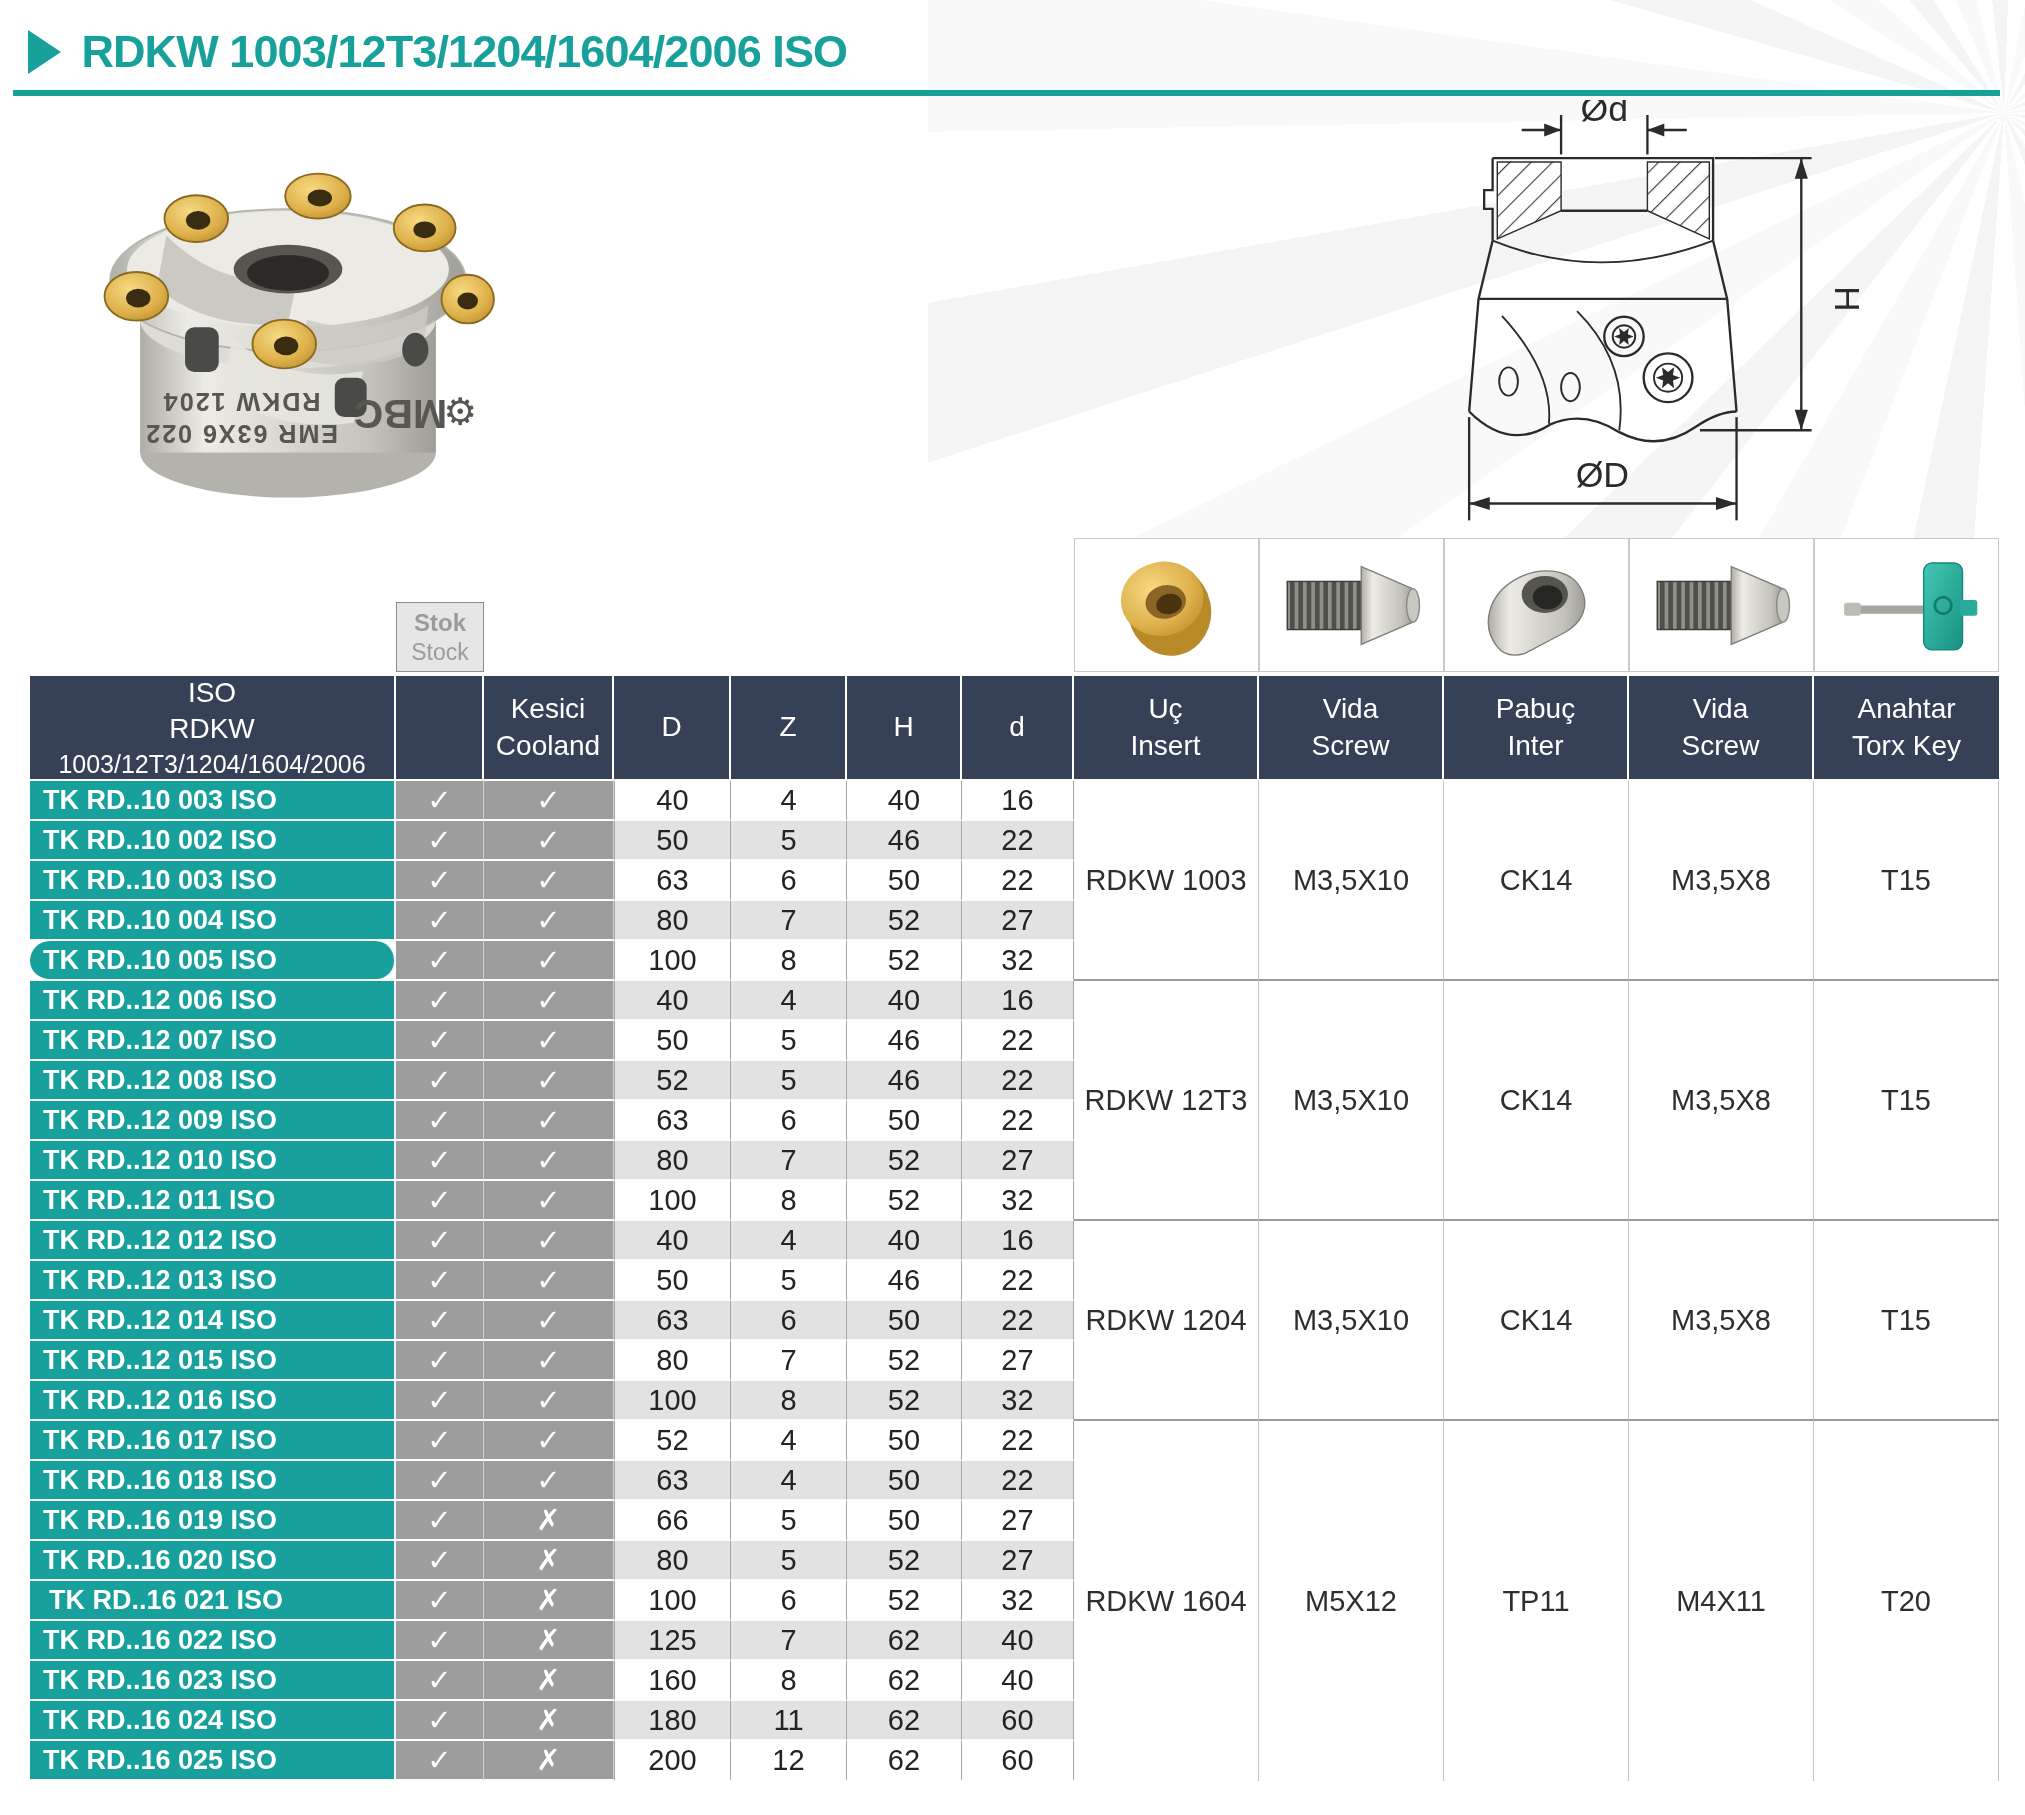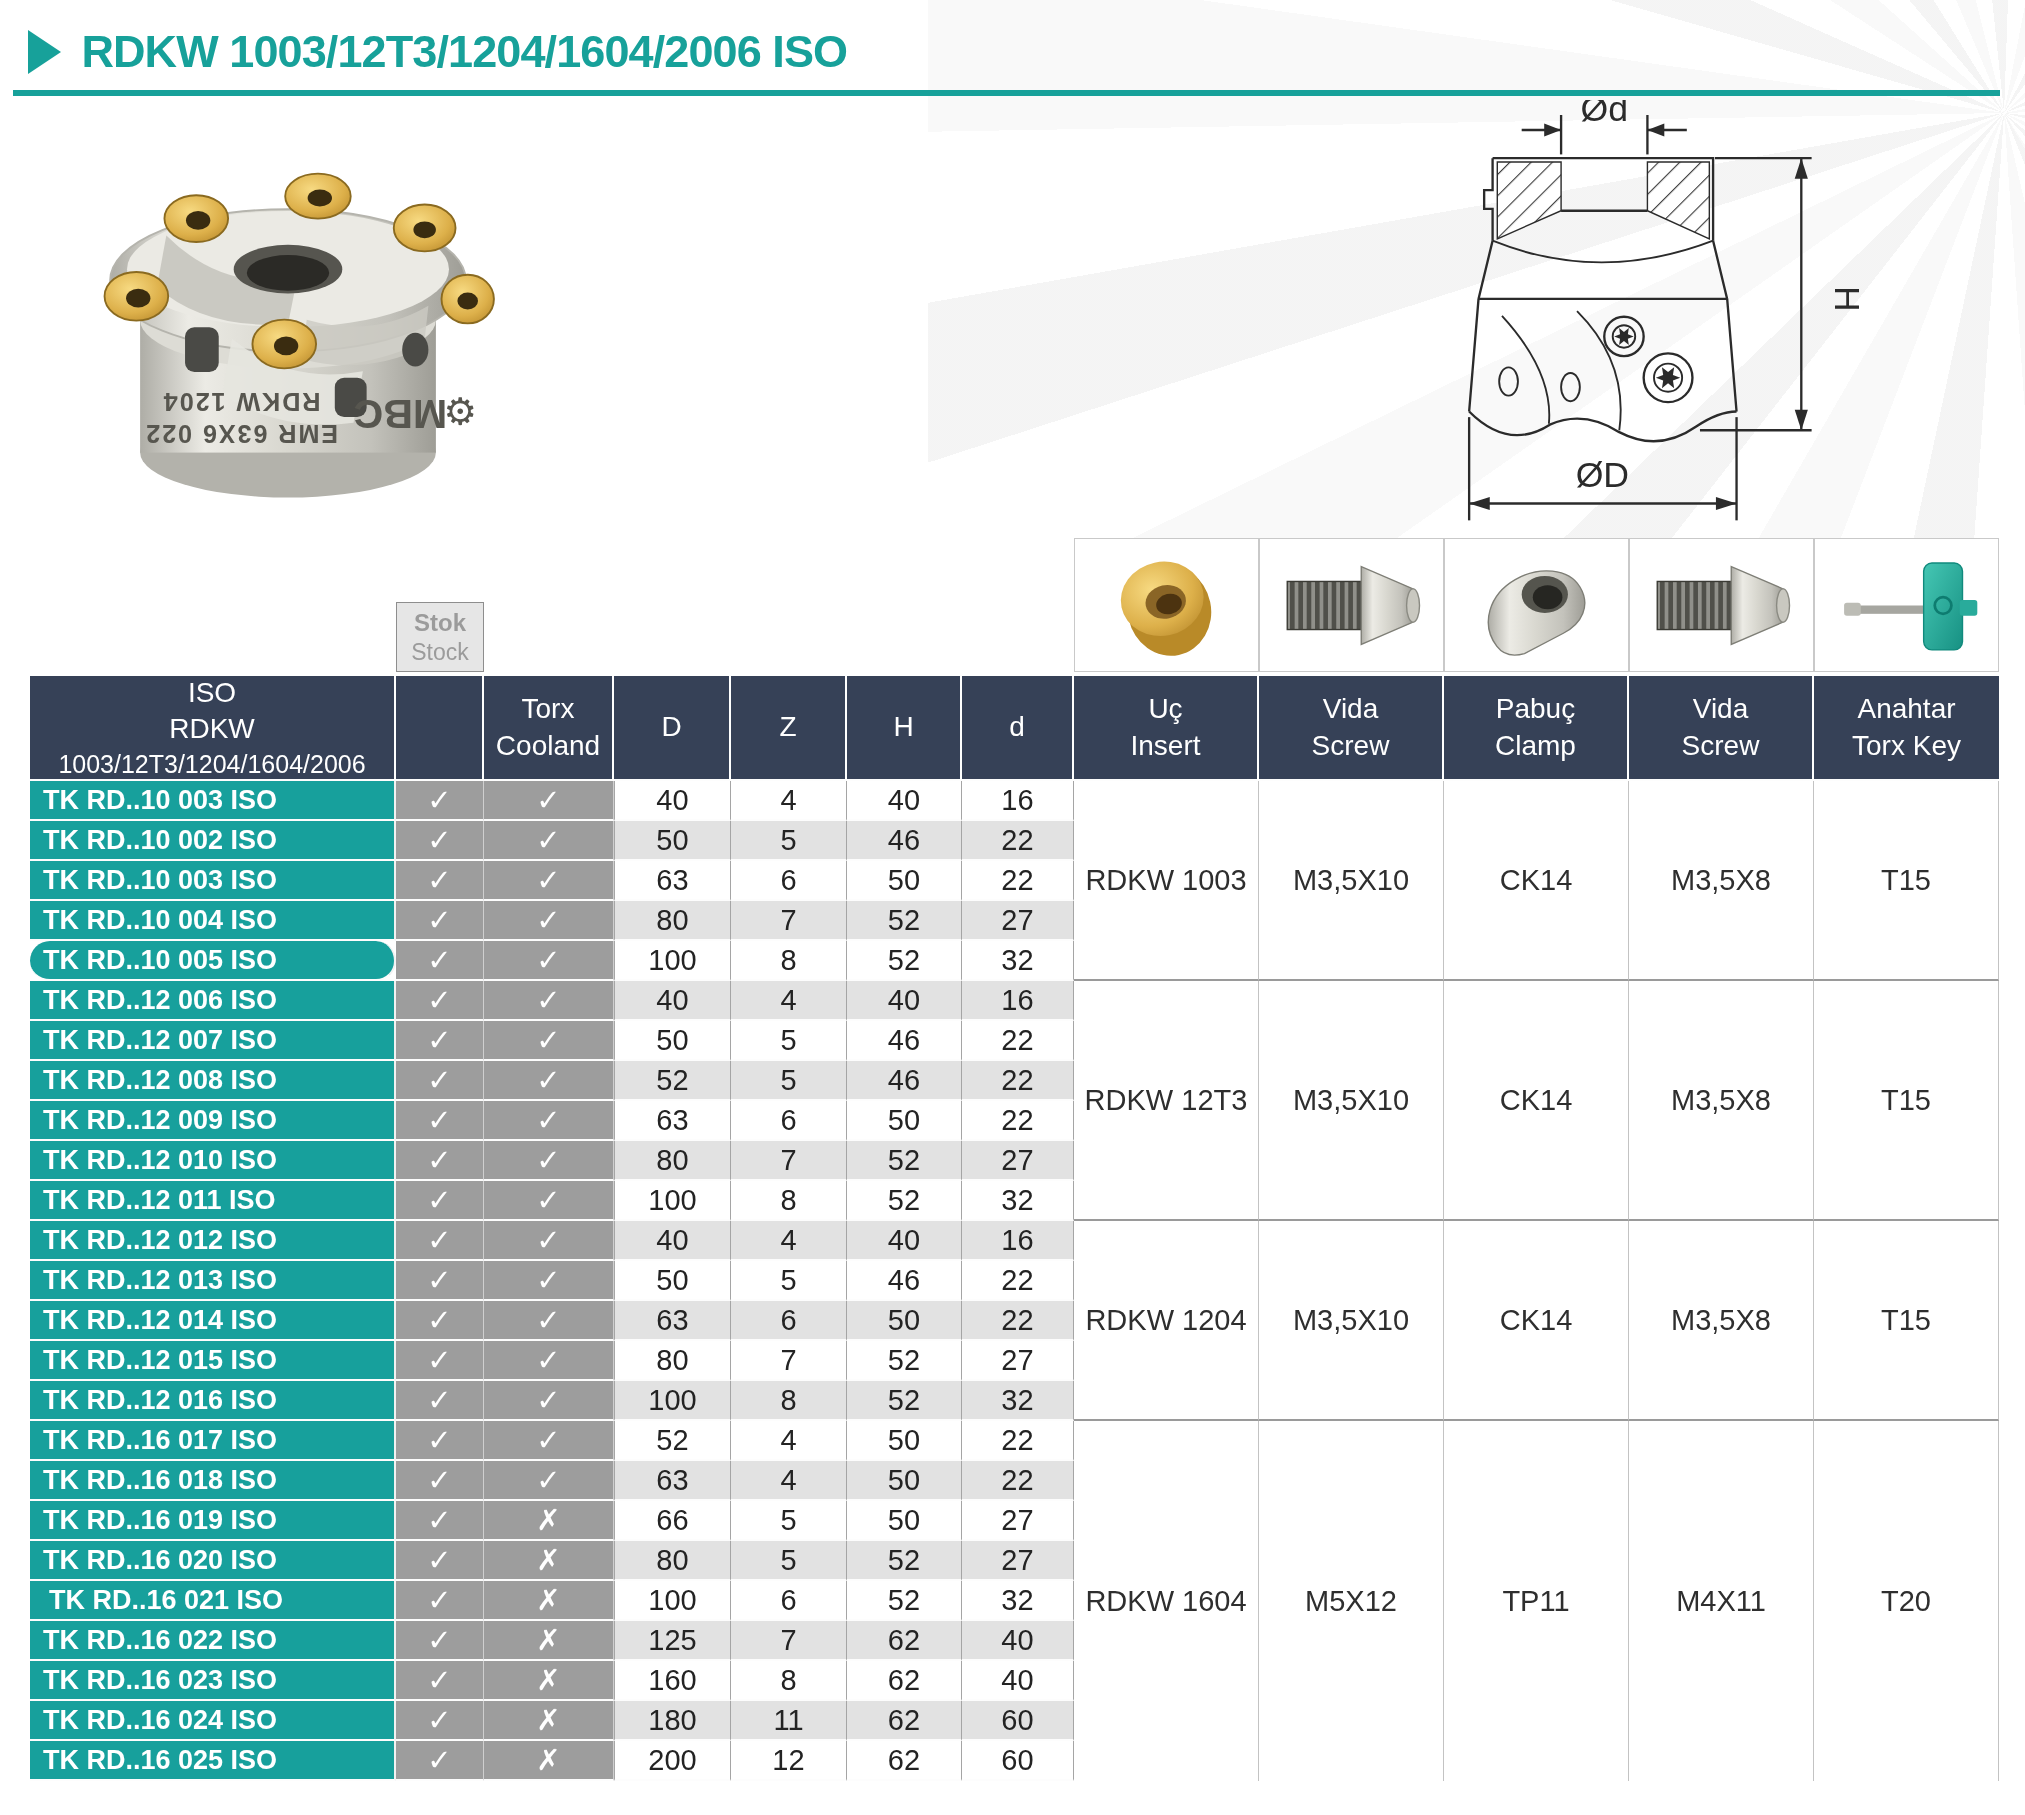--- a/index.html
+++ b/index.html
@@ -237,38 +237,38 @@
     </svg>
   </div>
 
   <div class="hcell" style="grid-column:1">
     <span>ISO</span>
     <span>RDKW</span>
     <span class="small">1003/12T3/1204/1604/2006</span>
   </div>
   <div class="hcell" style="grid-column:2"></div>
   <div class="hcell" style="grid-column:3">
-    <span>Torx</span>
+    <span>Kesici</span>
     <span>Cooland</span>
   </div>
   <div class="hcell" style="grid-column:4">D</div>
   <div class="hcell" style="grid-column:5">Z</div>
   <div class="hcell" style="grid-column:6">H</div>
   <div class="hcell" style="grid-column:7">d</div>
   <div class="hcell" style="grid-column:8">
     <span>Uç</span>
     <span>Insert</span>
   </div>
   <div class="hcell" style="grid-column:9">
     <span>Vida</span>
     <span>Screw</span>
   </div>
   <div class="hcell" style="grid-column:10">
     <span>Pabuç</span>
-    <span>Clamp</span>
+    <span>Inter</span>
   </div>
   <div class="hcell" style="grid-column:11">
     <span>Vida</span>
     <span>Screw</span>
   </div>
   <div class="hcell" style="grid-column:12;border-right:none">
     <span>Anahtar</span>
     <span>Torx Key</span>
   </div>
 

